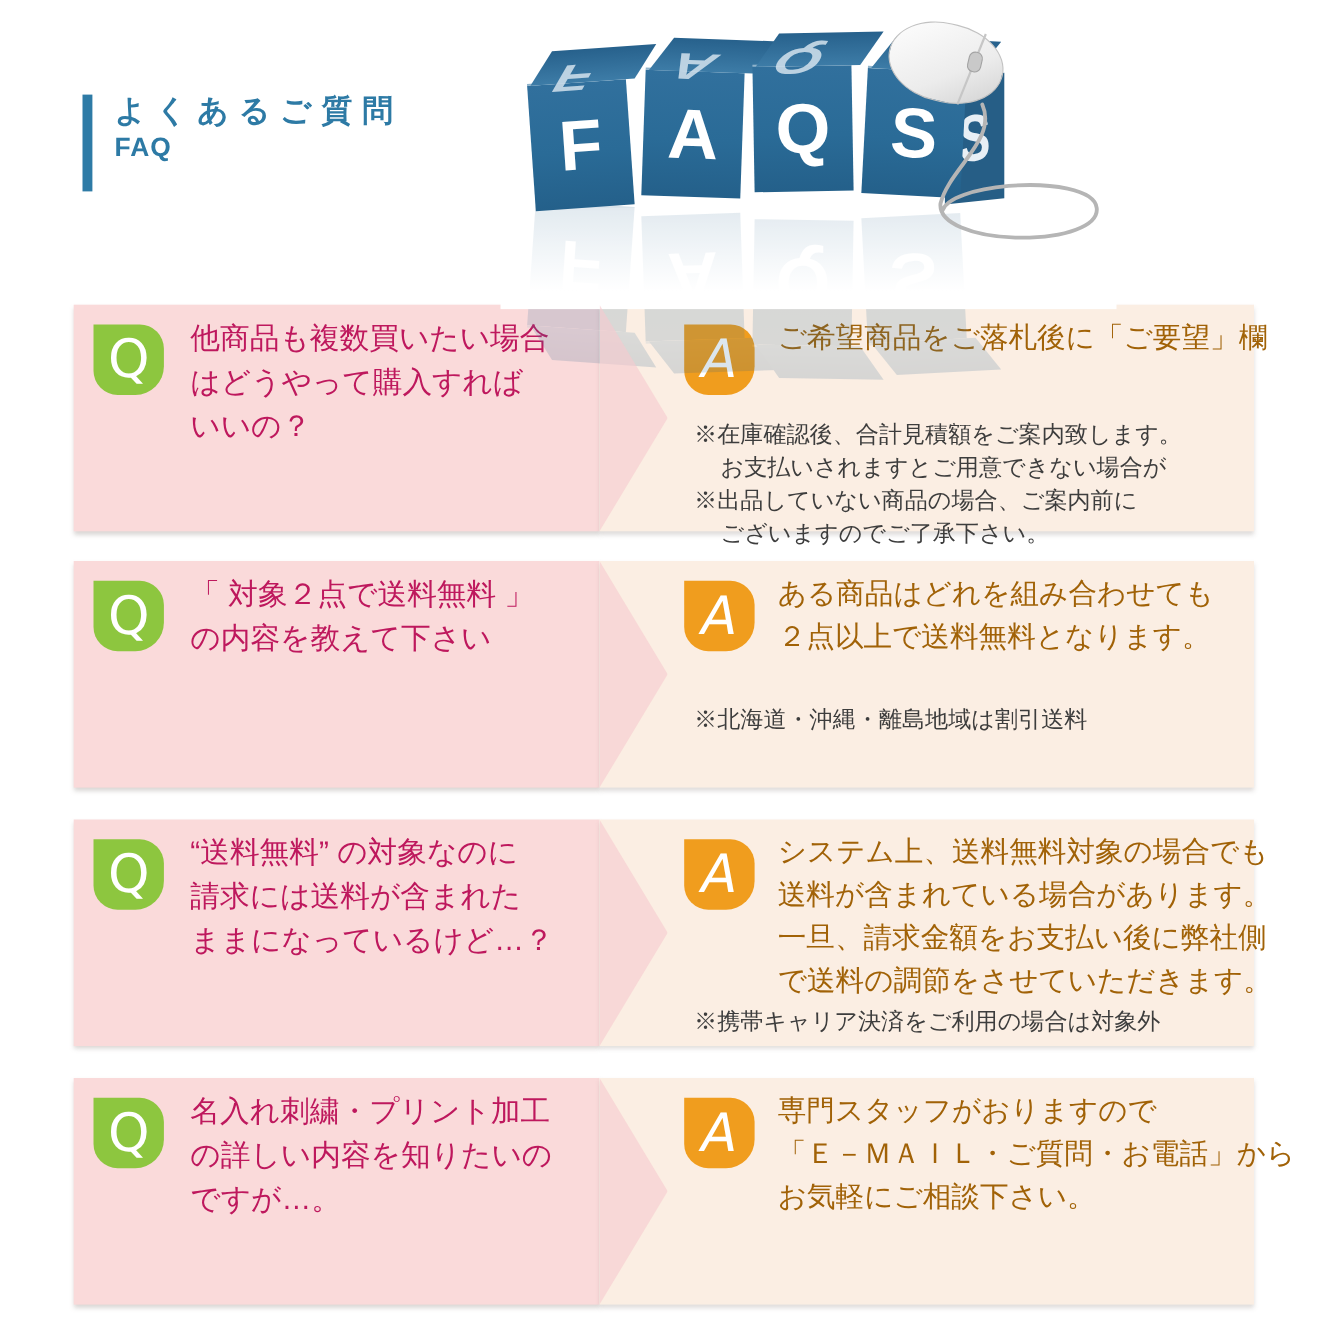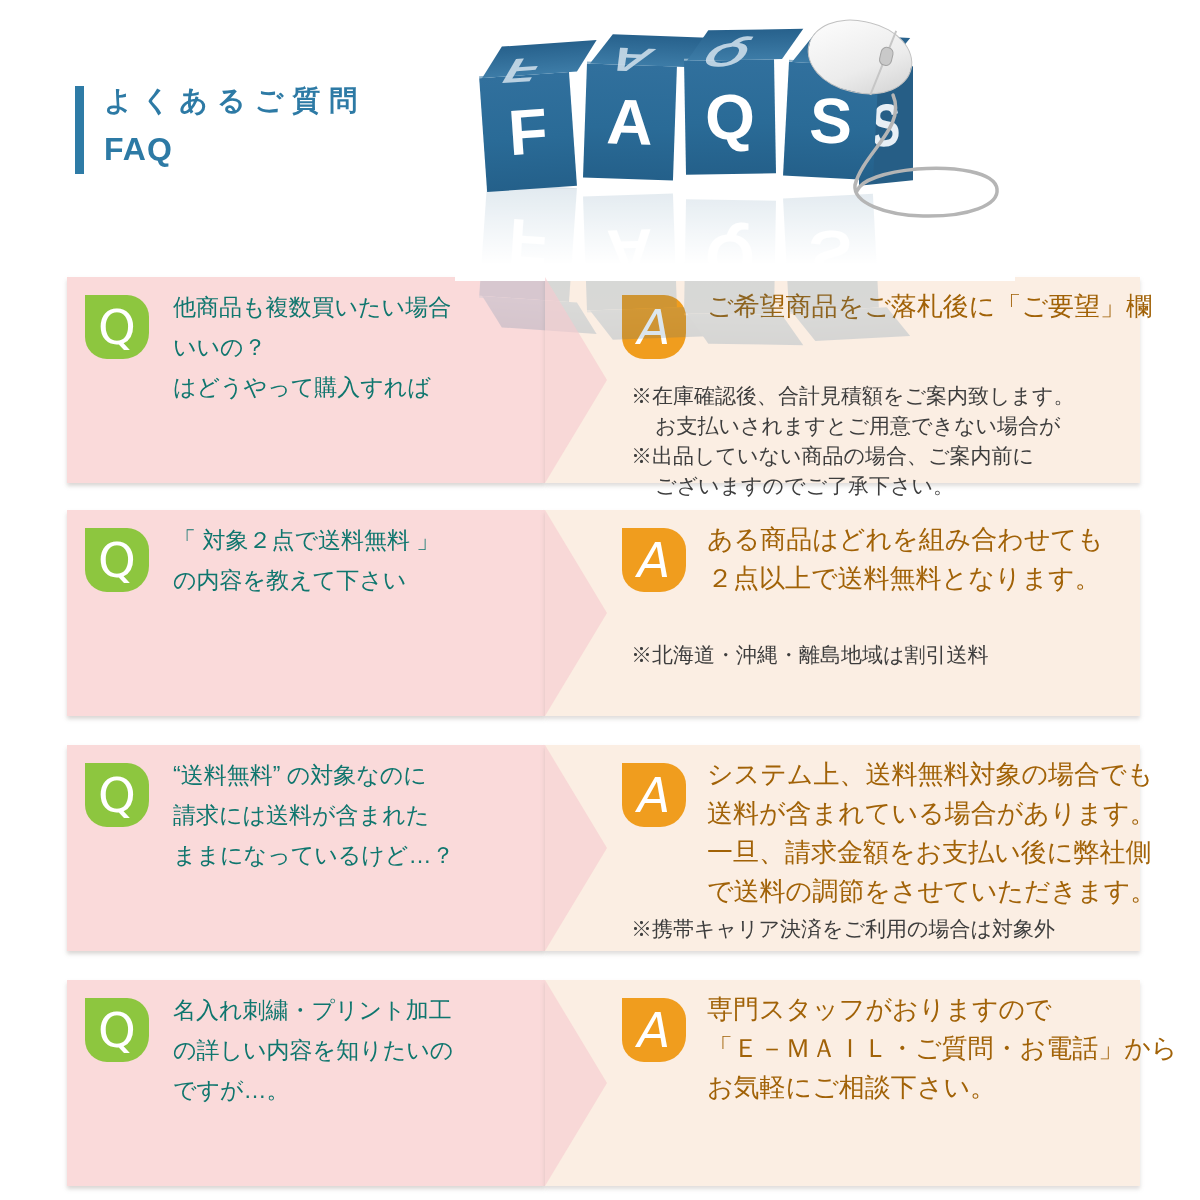--- a/index.html
+++ b/index.html
@@ -6,21 +6,21 @@
   body{
     width:1200px;height:1200px;background:#ffffff;position:relative;overflow:hidden;
     font-family:"Liberation Sans",sans-serif;
     -webkit-font-smoothing:antialiased;
   }
   
   .hdr{position:absolute;left:75px;top:86px;display:flex;}
   .hdr-bar{width:9px;height:88px;background:#2e7ba6;}
   .hdr-text{margin-left:20px;}
   .hdr-title{font-size:28px;font-weight:600;letter-spacing:9px;color:#2d7aa5;line-height:1.1;}
-  .hdr-sub{font-size:32px;font-weight:bold;letter-spacing:1px;color:#2d7aa5;margin-top:14px;}
+  .hdr-sub{font-size:24px;font-weight:bold;letter-spacing:1px;color:#2d7aa5;margin-top:4px;}
 
   
   .graphic{position:absolute;left:455px;top:15px;width:560px;height:265px;}
   .cubes{position:absolute;inset:0;z-index:3;}
   .cube{
     position:absolute;width:90px;height:114px;
     background:linear-gradient(180deg,#31709d,#2a6b97 55%,#24608a);
     border-top:2px solid #8fb3cb;
     display:flex;align-items:center;justify-content:center;
   }
@@ -75,21 +75,21 @@
   }
   .bubble{
     position:absolute;left:18px;top:18px;width:64px;height:64px;
     border-radius:0 22px 26px 22px;color:#ffffff;
     display:flex;align-items:center;justify-content:center;line-height:1;
   }
   .bubble span{font-size:48px;font-family:"DejaVu Sans",sans-serif;}
   .q-bubble{background:#8dc63f;}
   .a-bubble{left:77px;background:#f09d1e;}
   .a-bubble span{font-style:italic;}
-  .qtext{position:absolute;left:106px;top:10px;font-size:23px;line-height:40px;color:#0f766e;}
+  .qtext{position:absolute;left:106px;top:10px;font-size:27px;line-height:40px;color:#be185d;}
   .atext-main{position:absolute;left:162px;top:10px;font-size:26px;line-height:39px;color:#a16207;}
   .atext-notes{position:absolute;left:86px;font-size:21px;line-height:30px;color:#3d3d3d;}
   .notes-after2{top:104px;} .notes-after3{top:130px;} .notes-after4{top:169px;text-align:right;}
   .indent{padding-left:24px;}
   .line{display:block;white-space:nowrap;}
 </style>
 </head>
 <body>
 
 <div class="hdr">
@@ -153,22 +153,22 @@
   </div>
 </div>
 
 <section class="row row1">
   <div class="qbox">
     <div class="bubble q-bubble">
         <span>Q</span>
       </div>
     <div class="qtext">
       <span class="line">他商品も複数買いたい場合</span>
+      <span class="line">はどうやって購入すれば</span>
       <span class="line">いいの？</span>
-      <span class="line">はどうやって購入すれば</span>
     </div>
   </div>
   <div class="abox">
     <div class="bubble a-bubble">
         <span>A</span>
       </div>
     <div class="atext-main">
       <span class="line">ご希望商品をご落札後に「ご要望」欄</span>
     </div>
     <div class="atext-notes notes-after2">

